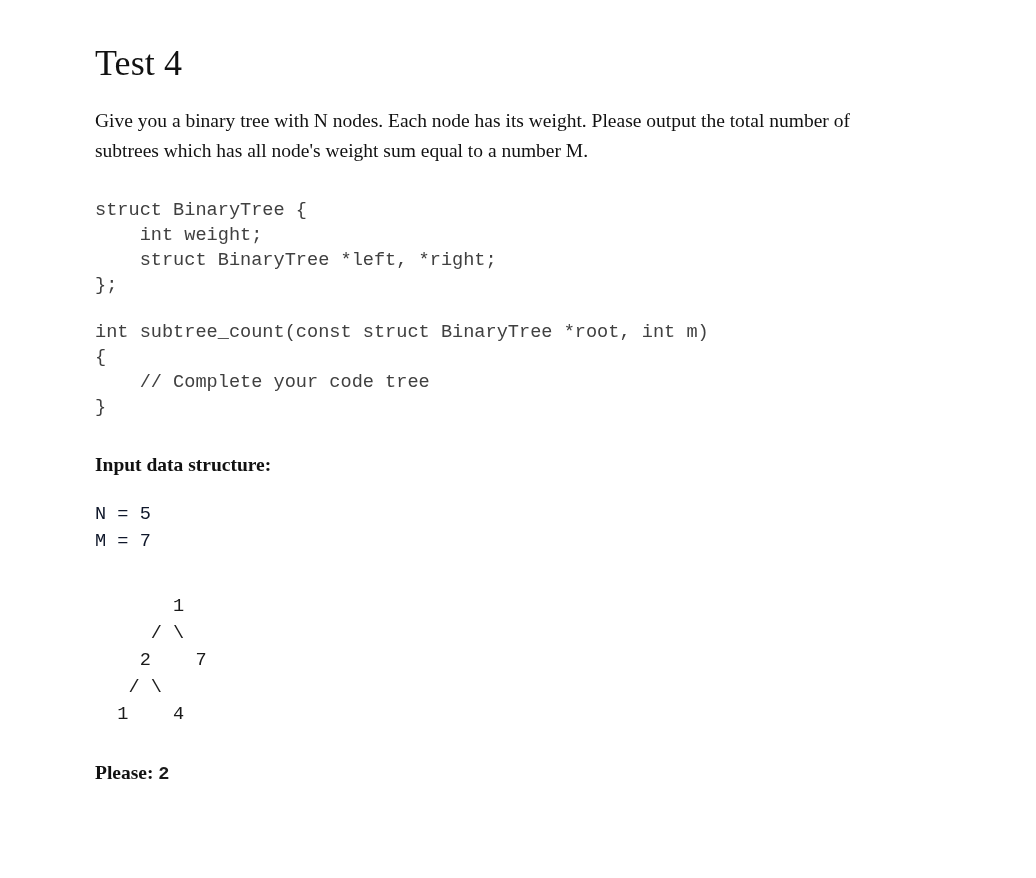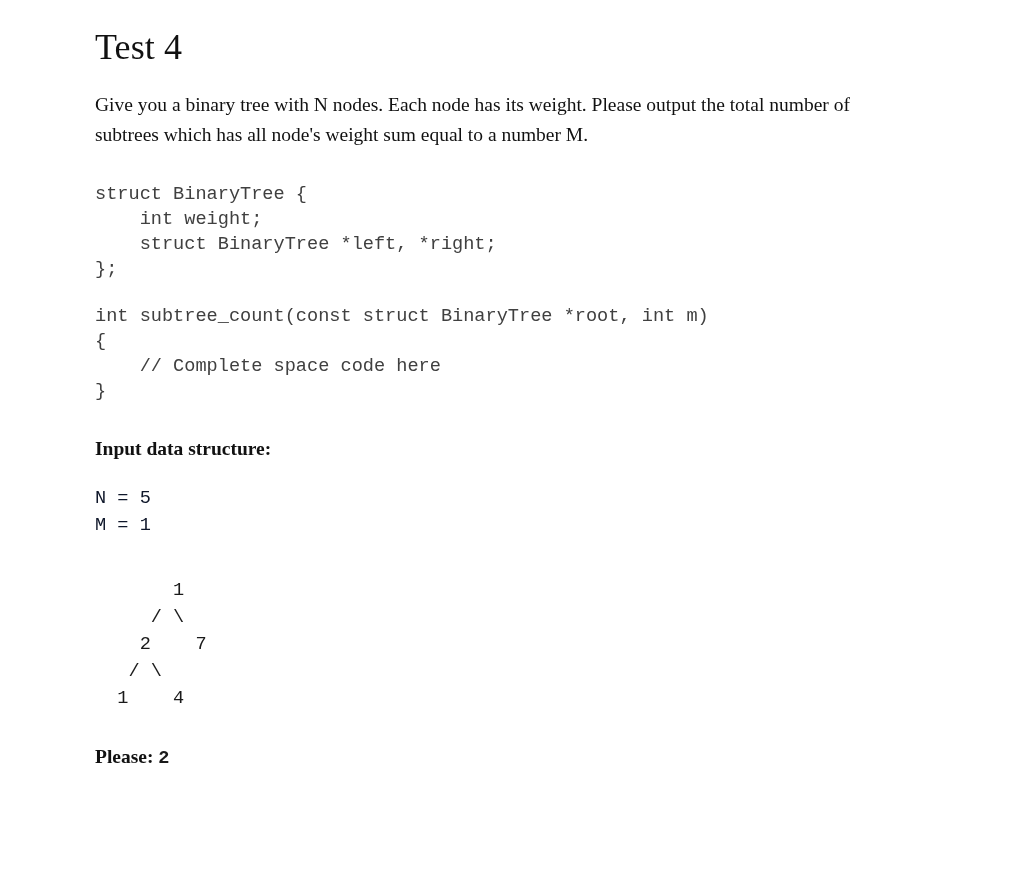--- a/index.html
+++ b/index.html
@@ -9,21 +9,21 @@
   }
   body {
     width: 1036px;
     height: 878px;
     overflow: hidden;
     font-family: "Liberation Serif", "DejaVu Serif", serif;
     color: #111111;
     -webkit-font-smoothing: antialiased;
   }
   .page {
-    padding: 26px 40px 0 95px;
+    padding: 42px 40px 0 95px;
     box-sizing: border-box;
     width: 950px;
   }
   .doc-title {
     font-family: "Liberation Serif", "DejaVu Serif", serif;
     font-size: 36px;
     font-weight: normal;
     line-height: 1.18;
     margin: 0 0 22px 0;
     color: #111111;
@@ -94,32 +94,32 @@
 
   <pre class="code-block">struct BinaryTree {
     int weight;
     struct BinaryTree *left, *right;
 };</pre>
 
   <div class="gap-md"></div>
 
   <pre class="code-block">int subtree_count(const struct BinaryTree *root, int m)
 {
-    // Complete space code here
+    // Complete your code tree
 }</pre>
 
   <div class="gap-lg"></div>
 
   <p class="label-line">Input data structure:</p>
 
   <div class="gap-md"></div>
 
   <pre class="io-line">N = 5</pre>
 
-  <pre class="io-line">M = 1</pre>
+  <pre class="io-line">M = 7</pre>
 
   <div class="gap-xl"></div>
 
   <pre class="tree-art">       1
      / \
     2    7
    / \
   1    4</pre>
 
   <div class="gap-lg"></div>

